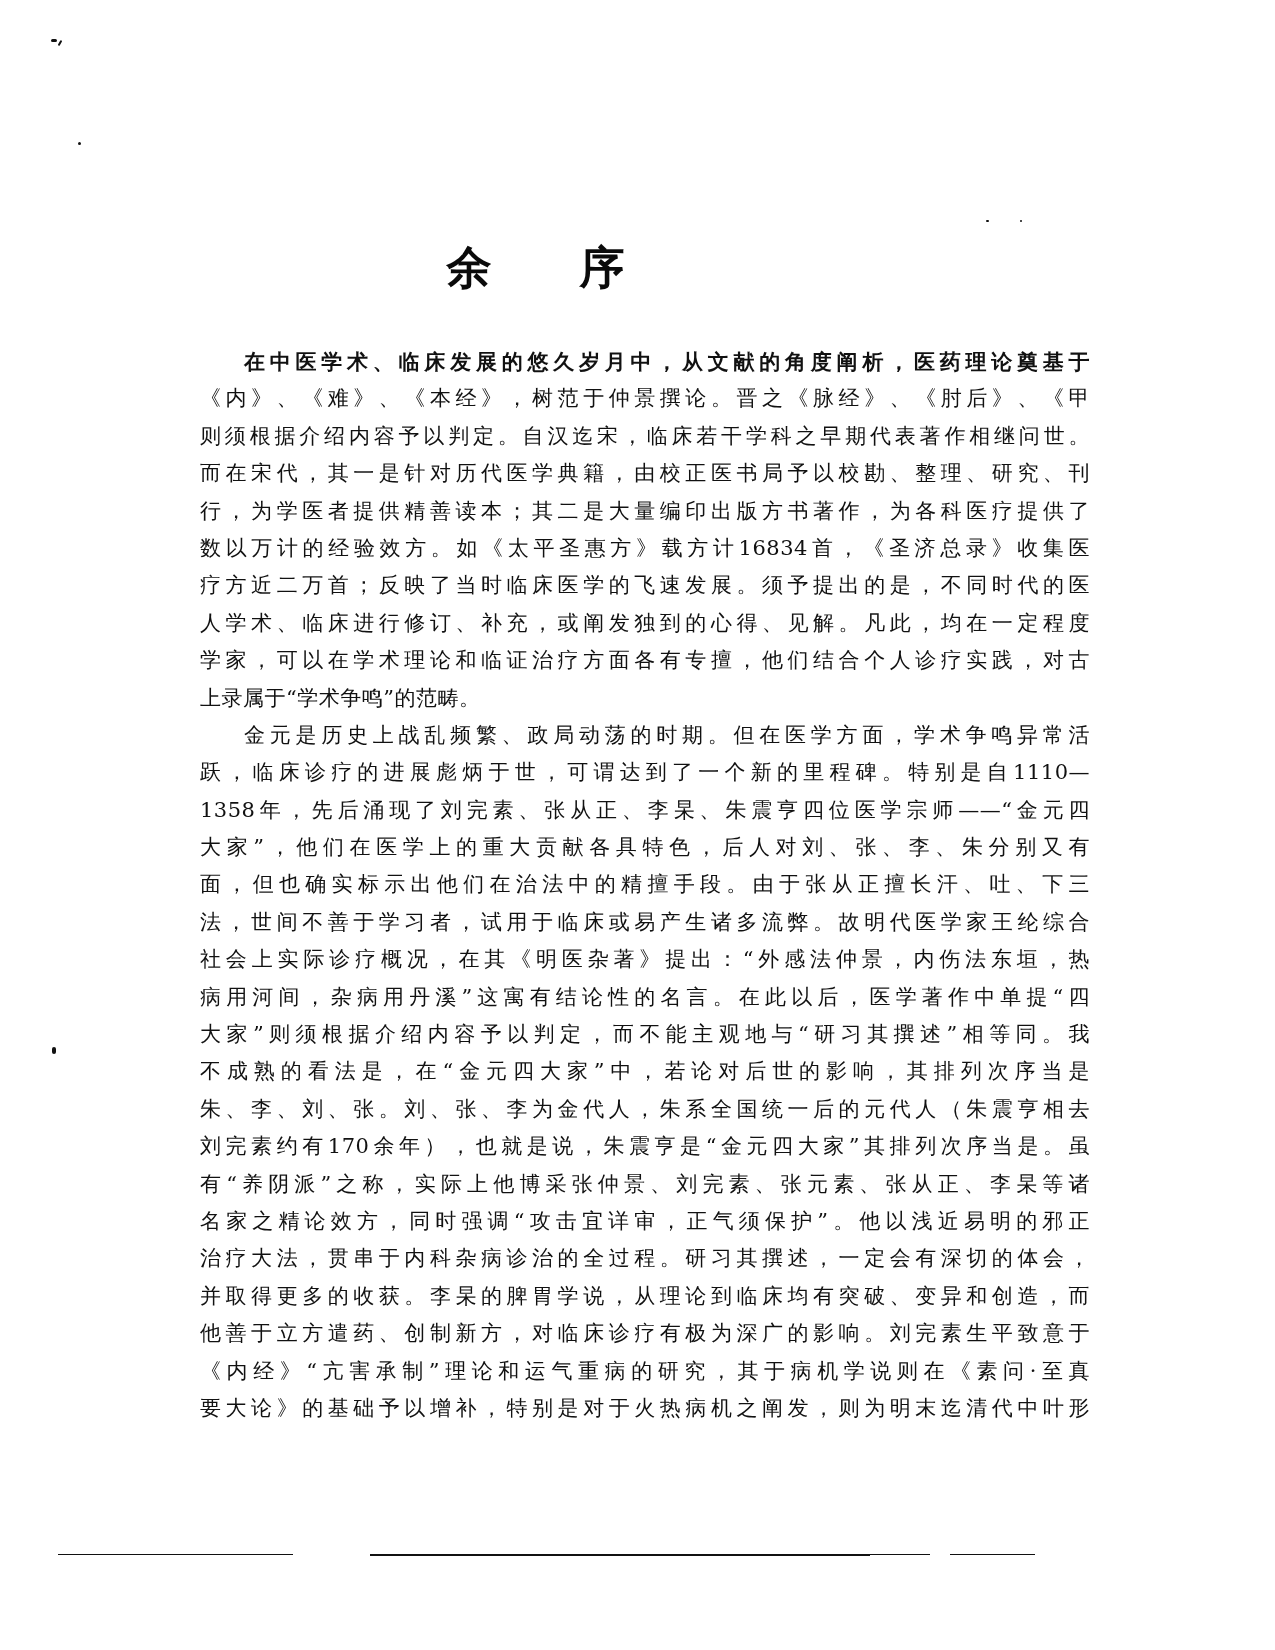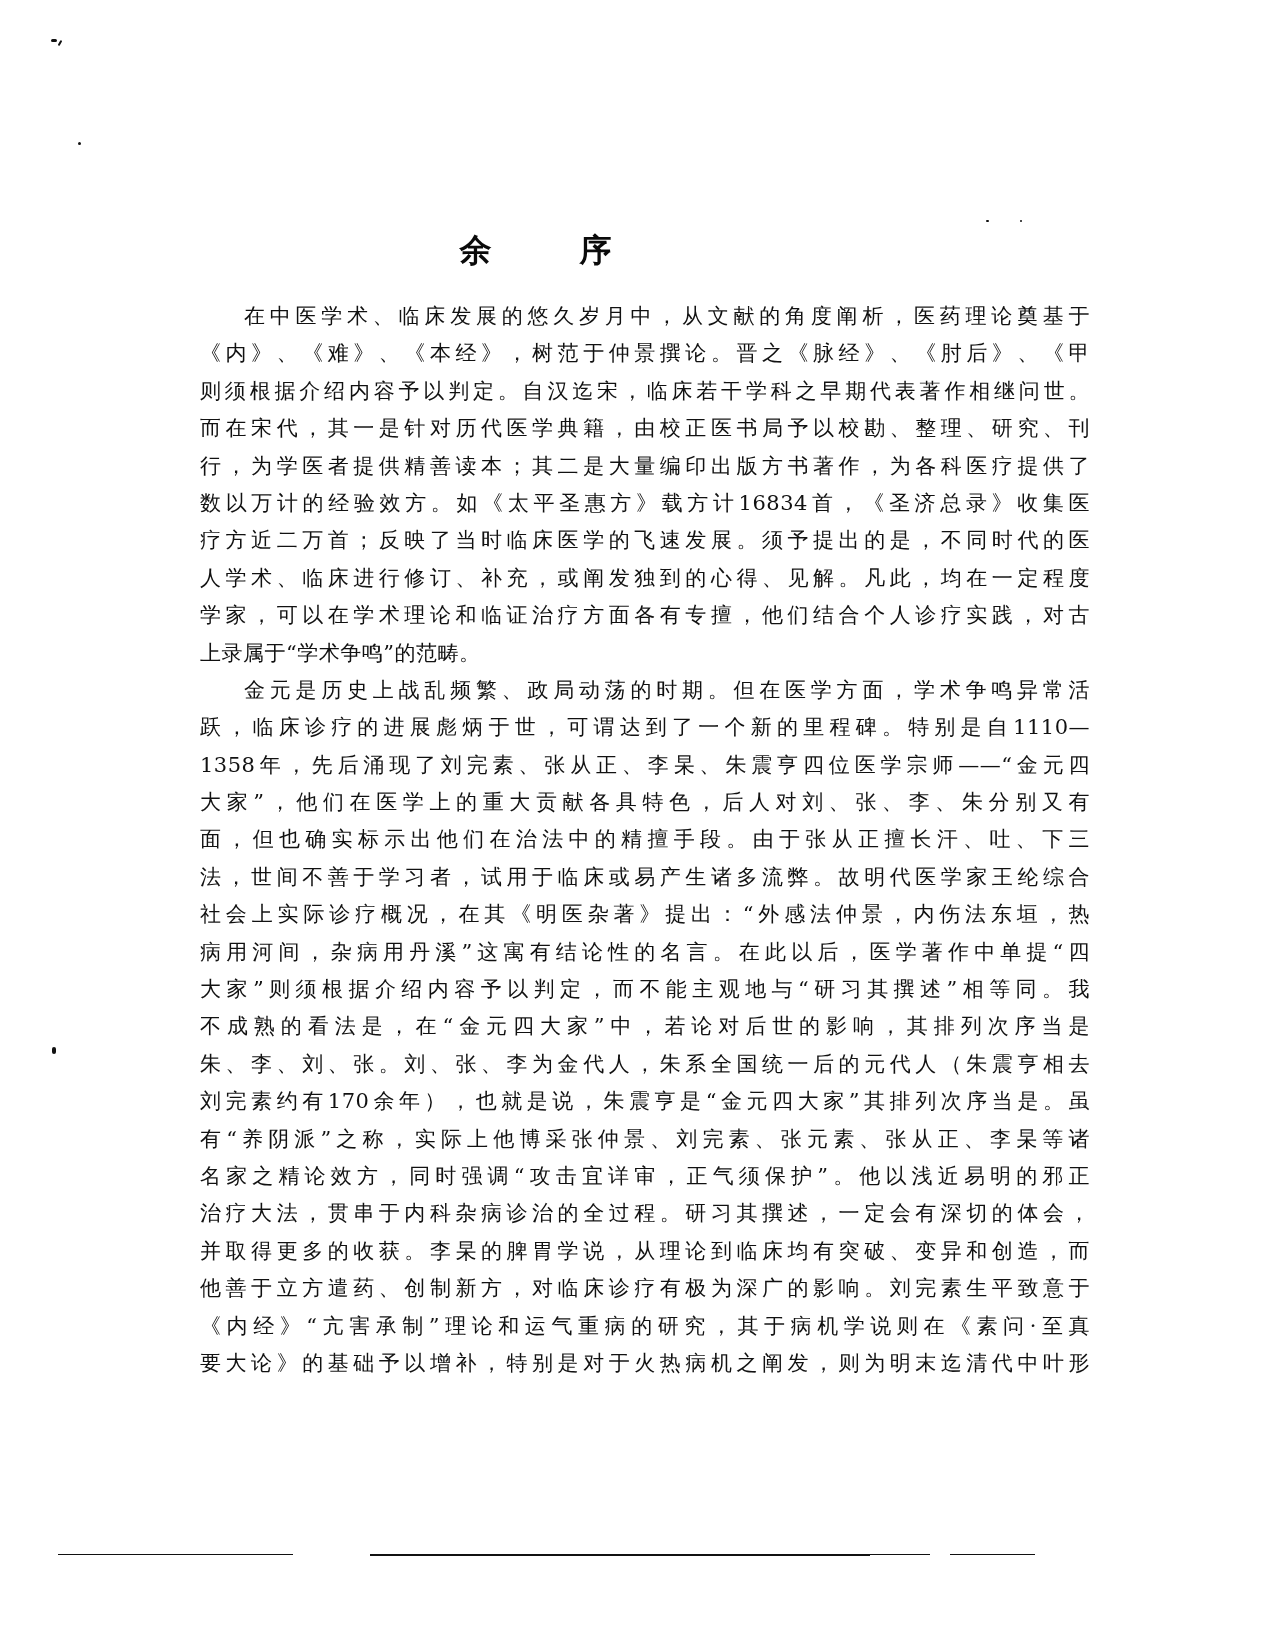--- a/index.html
+++ b/index.html
@@ -1,25 +1,25 @@
 <!DOCTYPE html>
 <html><head>
 <meta charset="utf-8">
 <style>
   html, body { margin: 0; padding: 0; background: #ffffff; }
   body { width: 1275px; height: 1650px; position: relative; overflow: hidden;
          font-family: "DejaVu Serif", "Liberation Serif", serif; color: #111; }
   .page-title { position: absolute; top: 208px; left: 0; width: 1071px; text-align: center;
-                font-size: 32px; font-weight: bold; letter-spacing: 88px; text-indent: 88px;
+                font-size: 45px; font-weight: bold; letter-spacing: 88px; text-indent: 88px;
                 font-family: "DejaVu Sans", sans-serif; color: #0a0a0a; }
   .body-text { position: absolute; top: 298px; left: 200px; width: 890px; }
   .line { height: 37.4px; line-height: 37.4px; font-size: 21px; white-space: nowrap;
           text-align: justify; text-align-last: justify; letter-spacing: 0.5px; }
   .line.last { text-align-last: left; }
-  .line.bold { font-weight: normal; }
+  .line.bold { font-weight: bold; margin-top: 45px; }
   .indent { padding-left: 44px; }
   .mark { position: absolute; background: #111; border-radius: 2px; }
   .rule { position: absolute; height: 2px; background: #111; top: 1554px; }
   .rule.thin { height: 1px; }
 </style>
 </head>
 <body>
 
 <div class="mark" style="left:51px;top:39px;width:6px;height:3px;"></div>
 <div class="mark" style="left:59px;top:40px;width:2px;height:6px;transform:rotate(30deg);"></div>

